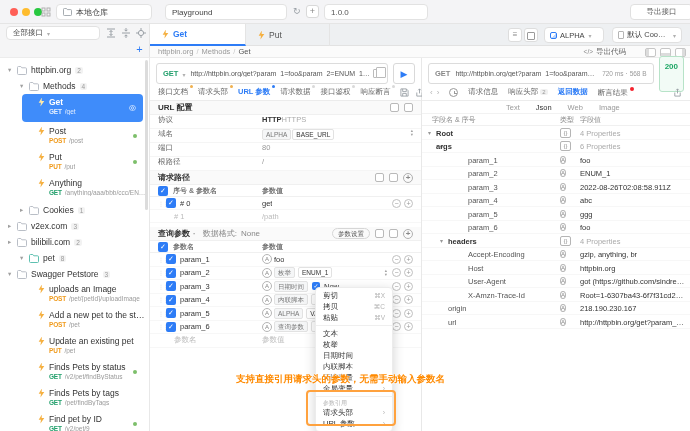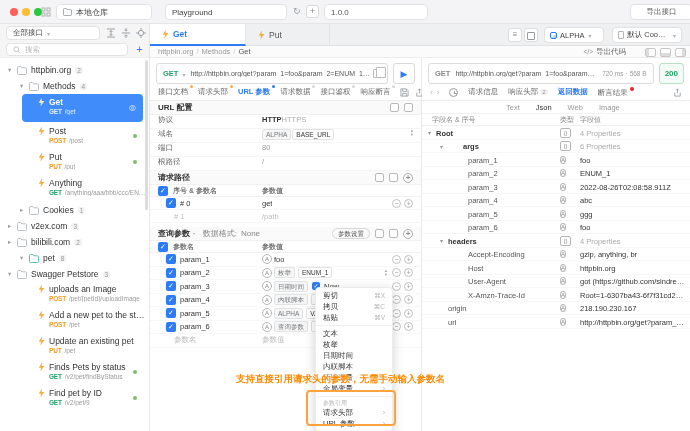--- a/index.html
+++ b/index.html
@@ -109,21 +109,21 @@
 .vtext{color:#333;white-space:nowrap;overflow:hidden;text-overflow:ellipsis}
 .rbtns{position:absolute;right:8px;display:flex;gap:3px}
 .cb{width:9px;height:9px;border:1px solid #c0c0c0;border-radius:50%;color:#9a9a9a;font-size:7px;line-height:7.5px;text-align:center}
 .cb.mn::before{content:"−"}.cb.pl::before{content:"+"}
 .ghost{color:#bbb}
 .settings-pill{border:1px solid #d6d6d6;border-radius:7px;padding:0 5px;font-size:6.5px;color:#555;font-weight:normal;height:11px;line-height:10px}
 .fmt{font-weight:normal;color:#888;margin-left:4px}
 .secdot::before{content:"·";margin:0 3px;color:#999}
 
 #respanel{position:absolute;left:422px;top:58px;width:268px;height:373px;background:#fff}
-.statuspill{margin-left:5px;border:1px solid #b7e3c8;background:#f2fbf6;color:#1ea765;border-radius:3px;padding:0 5px;height:21px;line-height:19px;font-size:8px;font-weight:bold;flex:none}
+.statuspill{margin-left:5px;border:1px solid #b7e3c8;background:#f2fbf6;color:#1ea765;border-radius:3px;padding:0 5px;height:36px;line-height:19px;font-size:8px;font-weight:bold;flex:none}
 .meta{color:#9a9a9a;font-size:6.5px;flex:none;margin-left:4px;white-space:nowrap}
 .meta .mdot::before{content:"·";margin:0 2px}
 .navch{color:#b5b5b5;font-size:8px}
 .clock{width:9px;height:9px;border:1px solid #9a9a9a;border-radius:50%;position:relative}
 .clock::before{content:"";position:absolute;left:4px;top:2px;width:1px;height:3px;background:#9a9a9a}
 .clock::after{content:"";position:absolute;left:4px;top:4px;width:3px;height:1px;background:#9a9a9a}
 .badge2{background:#f0f0f0;border-radius:2px;padding:0 2px;font-size:6px;color:#999;margin-left:2px}
 .reddot{display:inline-block;width:4px;height:4px;border-radius:50%;background:#f5222d;vertical-align:4px;margin-left:2px}
 .fmtrow{height:13px;display:flex;align-items:center;padding-left:84px;gap:16px;font-size:7.5px;color:#999;border-bottom:1px solid #f2f2f2}
 .fmtrow .active{color:#333;font-weight:normal}
@@ -202,29 +202,20 @@
           <path d="M1 5h8"></path>
           <path d="M5 0v3M3.5 1.7 5 3.2 6.5 1.7M5 10V7M3.5 8.3 5 6.8 6.5 8.3"></path>
         </g>
       </svg>
     <svg class="abs" style="left:136px;top:4px" width="10" height="10" viewBox="0 0 10 10">
         <g stroke="#9aa0a6" fill="none">
           <circle cx="5" cy="5" r="2.6"></circle>
           <path d="M5 0v2M5 8v2M0 5h2M8 5h2"></path>
         </g>
       </svg>
-    <div class="pill" style="left:6px;top:19px;width:122px;height:13px">
-      <svg width="8" height="8" viewBox="0 0 10 10">
-          <g stroke="#b5b5b5" fill="none">
-            <circle cx="4" cy="4" r="3"></circle>
-            <path d="M6.4 6.4 9 9"></path>
-          </g>
-        </svg>
-      <span class="searchtxt">搜索</span>
-    </div>
     <span class="plusbtn"></span>
   </div>
 
   <div id="tabstrip">
     <div class="tab active">
       <span class="bolt"></span>
       <span>Get</span>
     </div>
     <div class="tab" style="min-width:84px">
       <span class="bolt"></span>
@@ -401,20 +392,30 @@
         </div>
       <div class="l2">
           <span class="m m-GET">GET</span>
           <span class="pth">/v2/pet/findByStatus</span>
         </div>
       <span class="gdot"></span>
     </div>
     <div class="erow">
       <div class="l1">
           <span class="bolt"></span>
+          <span class="elab">Finds Pets by tags</span>
+        </div>
+      <div class="l2">
+          <span class="m m-GET">GET</span>
+          <span class="pth">/pet/findByTags</span>
+        </div>
+    </div>
+    <div class="erow">
+      <div class="l1">
+          <span class="bolt"></span>
           <span class="elab">Find pet by ID</span>
         </div>
       <div class="l2">
           <span class="m m-GET">GET</span>
           <span class="pth">/v2/pet/9</span>
         </div>
       <span class="gdot"></span>
     </div>
 
     <span class="sbthumb"></span>
@@ -654,21 +655,21 @@
     </div>
 
     <div class="jrow">
         <span class="jcar" style="left:6px"></span>
         <span class="jname b" style="left:14px">Root</span>
         <span class="jtype"><span class="tObj"></span></span>
         <span class="jval grey">4 Properties</span>
       </div>
     <div class="jrow">
         <span class="jcar" style="left:18px"></span>
-        <span class="jname b" style="left:41px">args</span>
+        <span class="jname b" style="left:14px">args</span>
         <span class="jtype"><span class="tObj"></span></span>
         <span class="jval grey">6 Properties</span>
       </div>
     <div class="jrow">
         <span class="jname" style="left:46px">param_1</span>
         <span class="jtype"><span class="tA"></span></span>
         <span class="jval">foo</span>
       </div>
     <div class="jrow">
         <span class="jname" style="left:46px">param_2</span>

